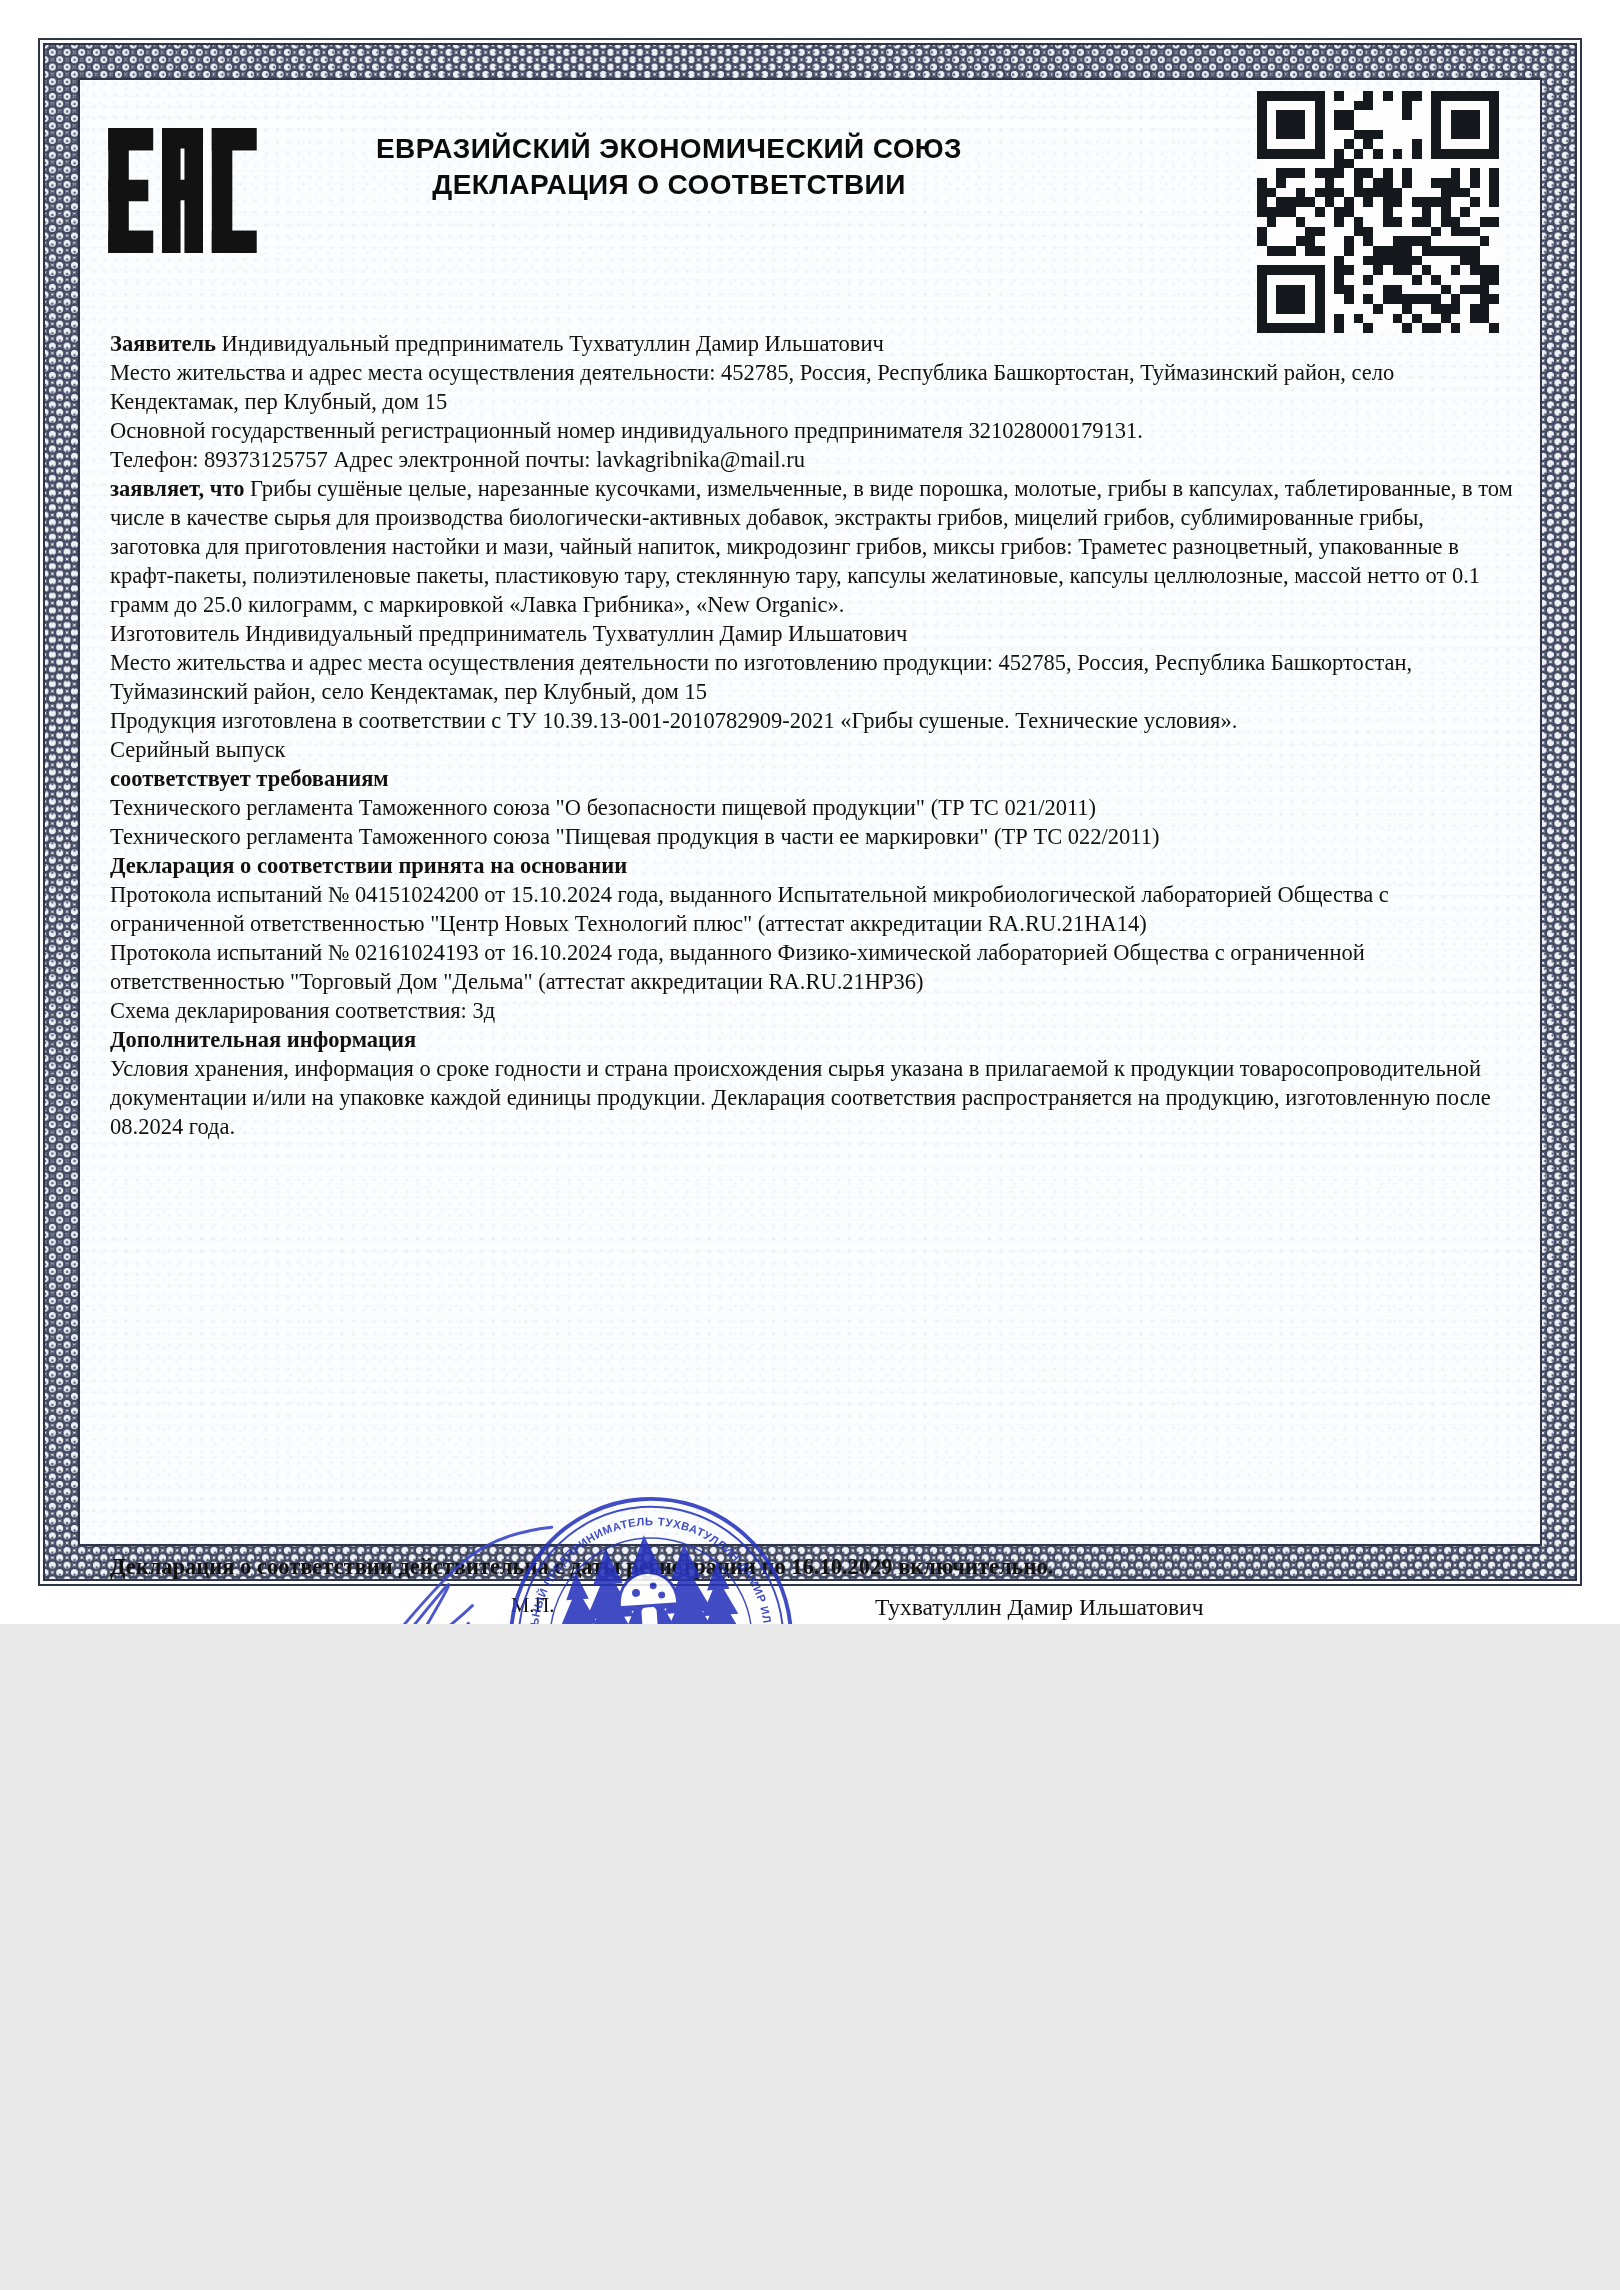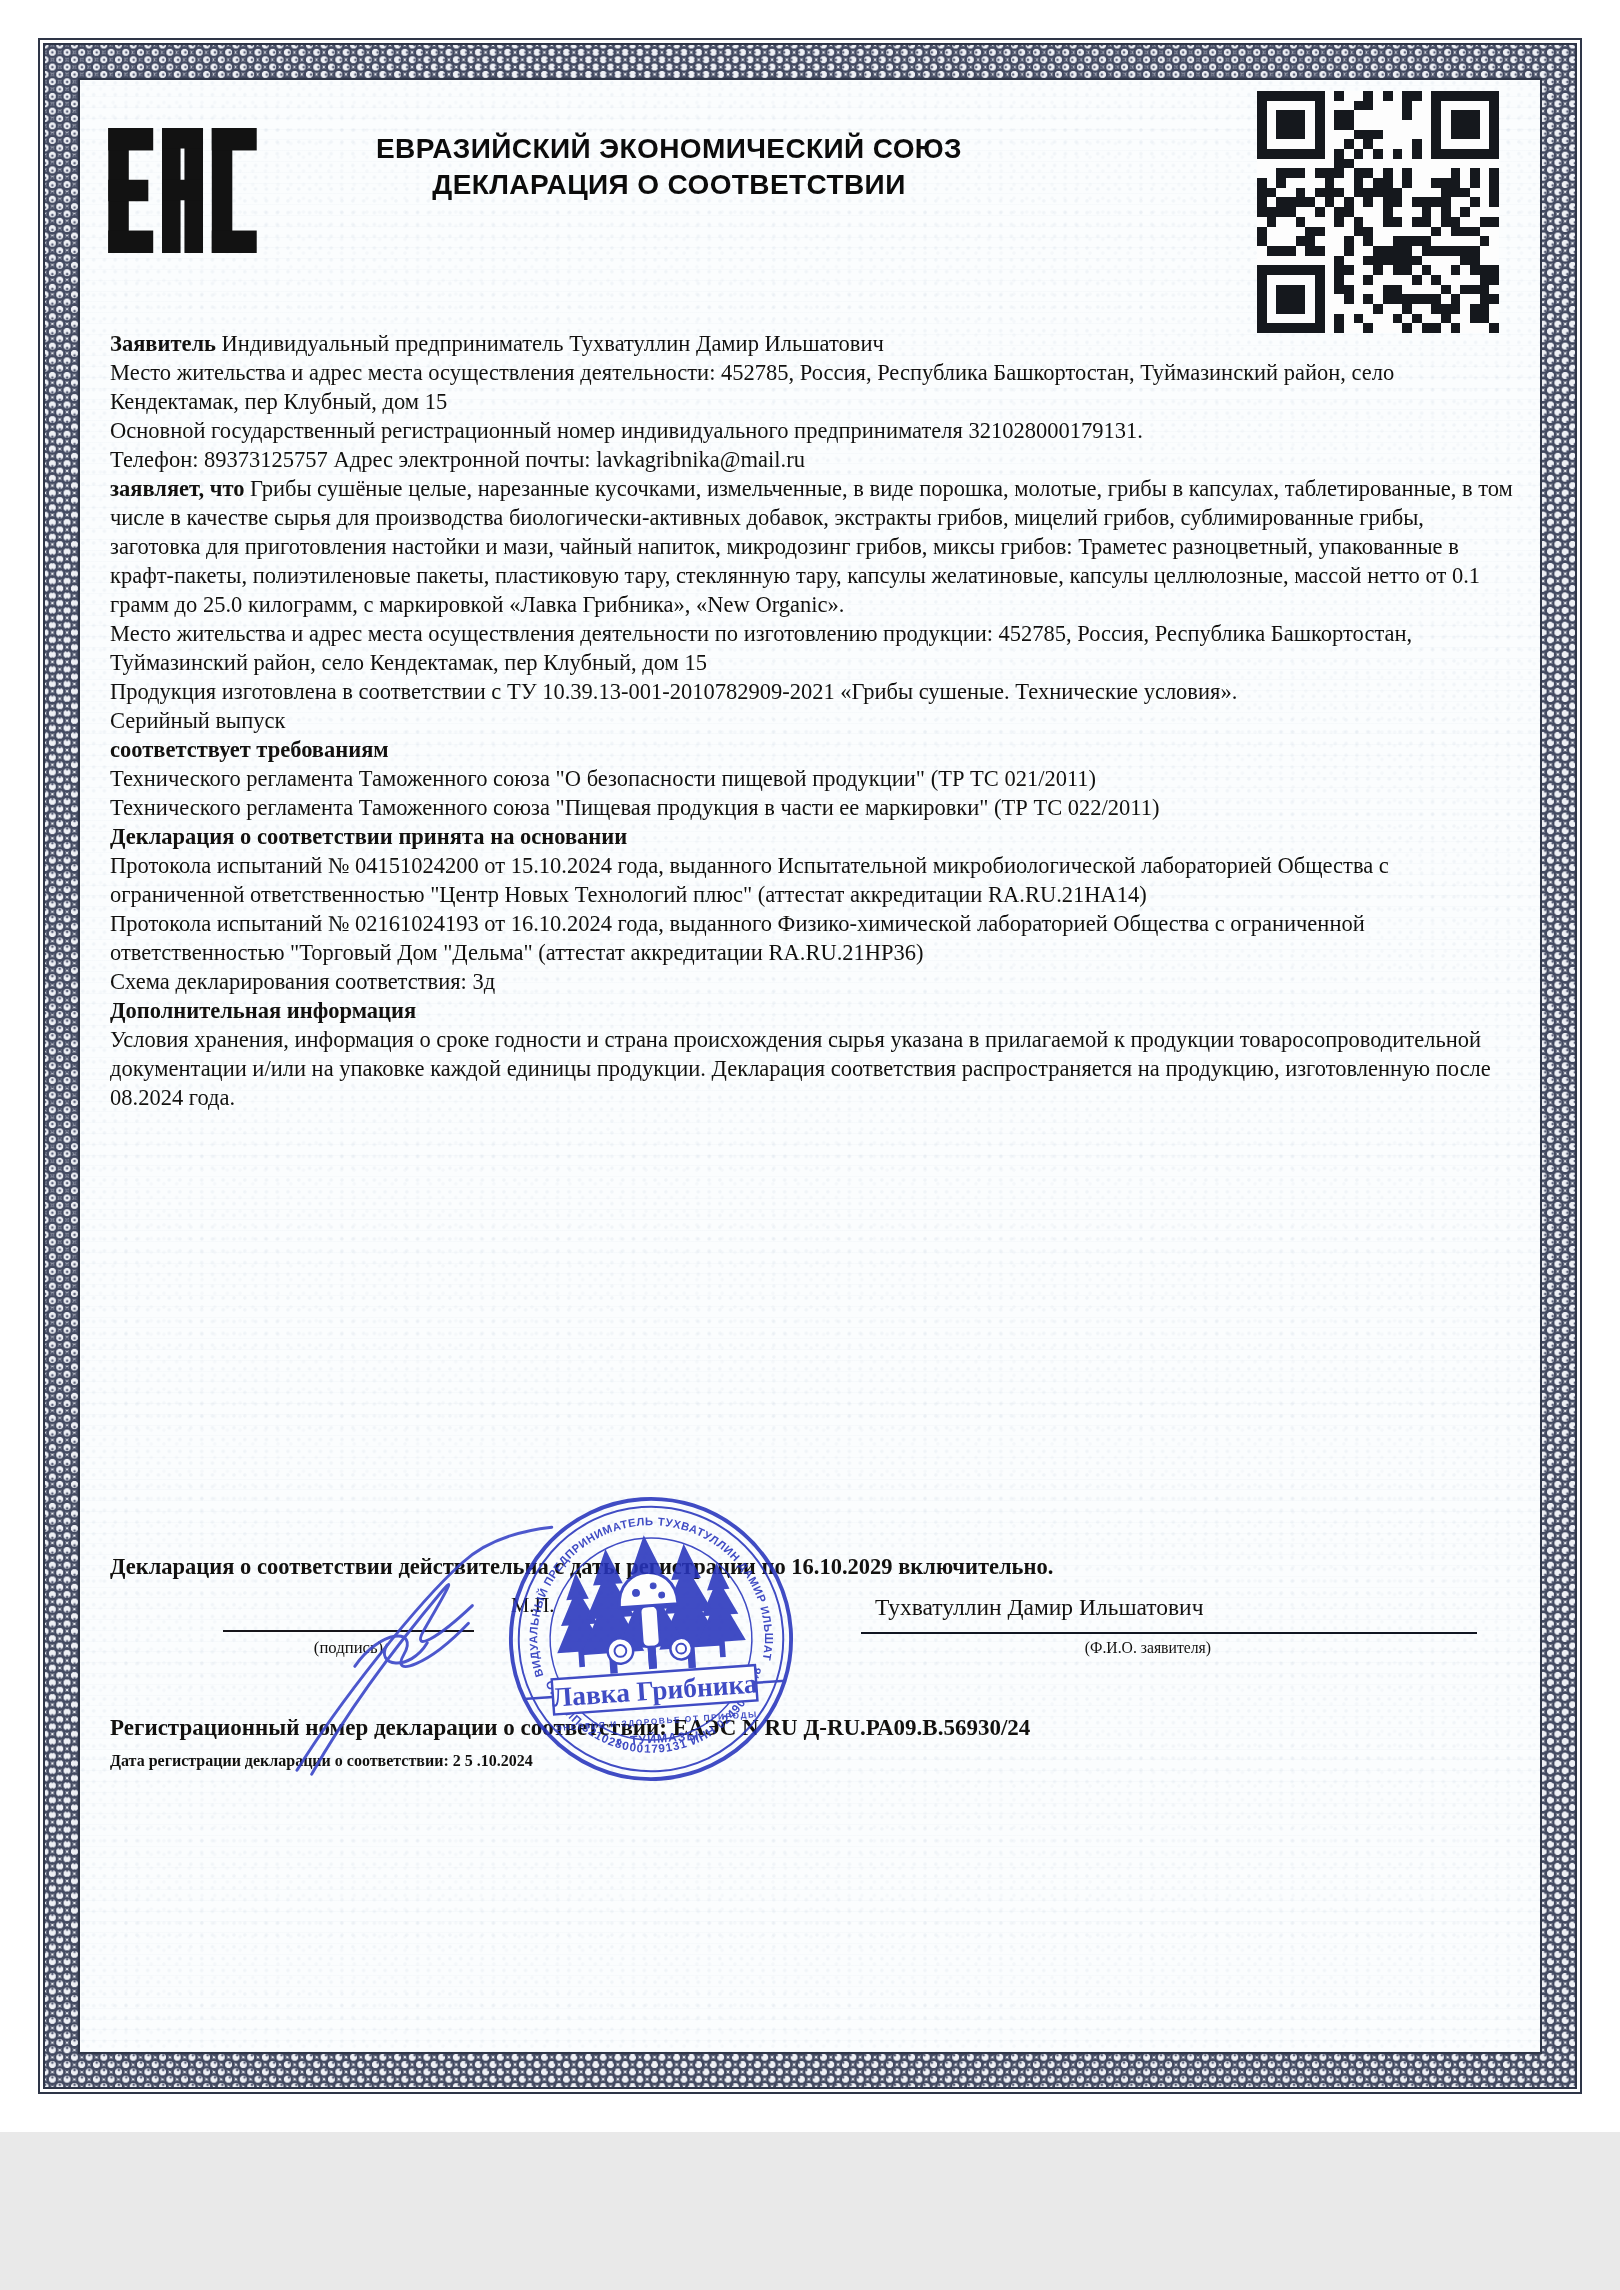--- a/index.html
+++ b/index.html
@@ -1,17 +1,17 @@
 <!DOCTYPE html>
 <html><head>
 <meta charset="utf-8">
 <style>
   html,body{margin:0;padding:0;background:#e9e9e9;}
   .page{
-    position:relative; width:1620px; height:2132px; margin:0 auto;
+    position:relative; width:1620px; height:1624px; margin:0 auto;
     background:#ffffff; overflow:hidden;
     font-family:"Liberation Serif","DejaVu Serif",serif; color:#12110f;
   }
   
   .frame-band{
     position:absolute; inset:43px;
     background-color:#eef0f5;
     background-image:
       radial-gradient(circle, rgba(255,255,255,0) 3.3px, #434a61 3.8px 5.8px, rgba(255,255,255,0) 6.3px),
       radial-gradient(circle, rgba(255,255,255,0) 3.3px, #434a61 3.8px 5.8px, rgba(255,255,255,0) 6.3px),
@@ -407,20 +407,21 @@
         </g>
       </svg>
   </div>
 
   <div class="body-text">
       <p><b>Заявитель</b> Индивидуальный предприниматель Тухватуллин Дамир Ильшатович</p>
       <p>Место жительства и адрес места осуществления деятельности: 452785, Россия, Республика Башкортостан, Туймазинский район, село Кендектамак, пер Клубный, дом 15</p>
       <p>Основной государственный регистрационный номер индивидуального предпринимателя 321028000179131.</p>
       <p>Телефон: 89373125757 Адрес электронной почты: lavkagribnika@mail.ru</p>
       <p><b>заявляет, что</b> Грибы сушёные целые, нарезанные кусочками, измельченные, в виде порошка, молотые, грибы в капсулах, таблетированные, в том числе в качестве сырья для производства биологически-активных добавок, экстракты грибов, мицелий грибов, сублимированные грибы, заготовка для приготовления настойки и мази, чайный напиток, микродозинг грибов, миксы грибов: Траметес разноцветный, упакованные в крафт-пакеты, полиэтиленовые пакеты, пластиковую тару, стеклянную тару, капсулы желатиновые, капсулы целлюлозные, массой нетто от 0.1 грамм до 25.0 килограмм, с маркировкой «Лавка Грибника», «New Organic».</p>
+      <p>Изготовитель Индивидуальный предприниматель Тухватуллин Дамир Ильшатович</p>
       <p>Место жительства и адрес места осуществления деятельности по изготовлению продукции: 452785, Россия, Республика Башкортостан, Туймазинский район, село Кендектамак, пер Клубный, дом 15</p>
       <p>Продукция изготовлена в соответствии с ТУ 10.39.13-001-2010782909-2021 «Грибы сушеные. Технические условия».</p>
       <p>Серийный выпуск</p>
       <p><b>соответствует требованиям</b></p>
       <p>Технического регламента Таможенного союза "О безопасности пищевой продукции" (ТР ТС 021/2011)</p>
       <p>Технического регламента Таможенного союза "Пищевая продукция в части ее маркировки" (ТР ТС 022/2011)</p>
       <p><b>Декларация о соответствии принята на основании</b></p>
       <p>Протокола испытаний № 04151024200 от 15.10.2024 года, выданного Испытательной микробиологической лабораторией Общества с ограниченной ответственностью "Центр Новых Технологий плюс" (аттестат аккредитации RA.RU.21НА14)</p>
       <p>Протокола испытаний № 02161024193 от 16.10.2024 года, выданного Физико-химической лабораторией Общества с ограниченной ответственностью "Торговый Дом "Дельма" (аттестат аккредитации RA.RU.21НР36)</p>
       <p>Схема декларирования соответствия: 3д</p>

